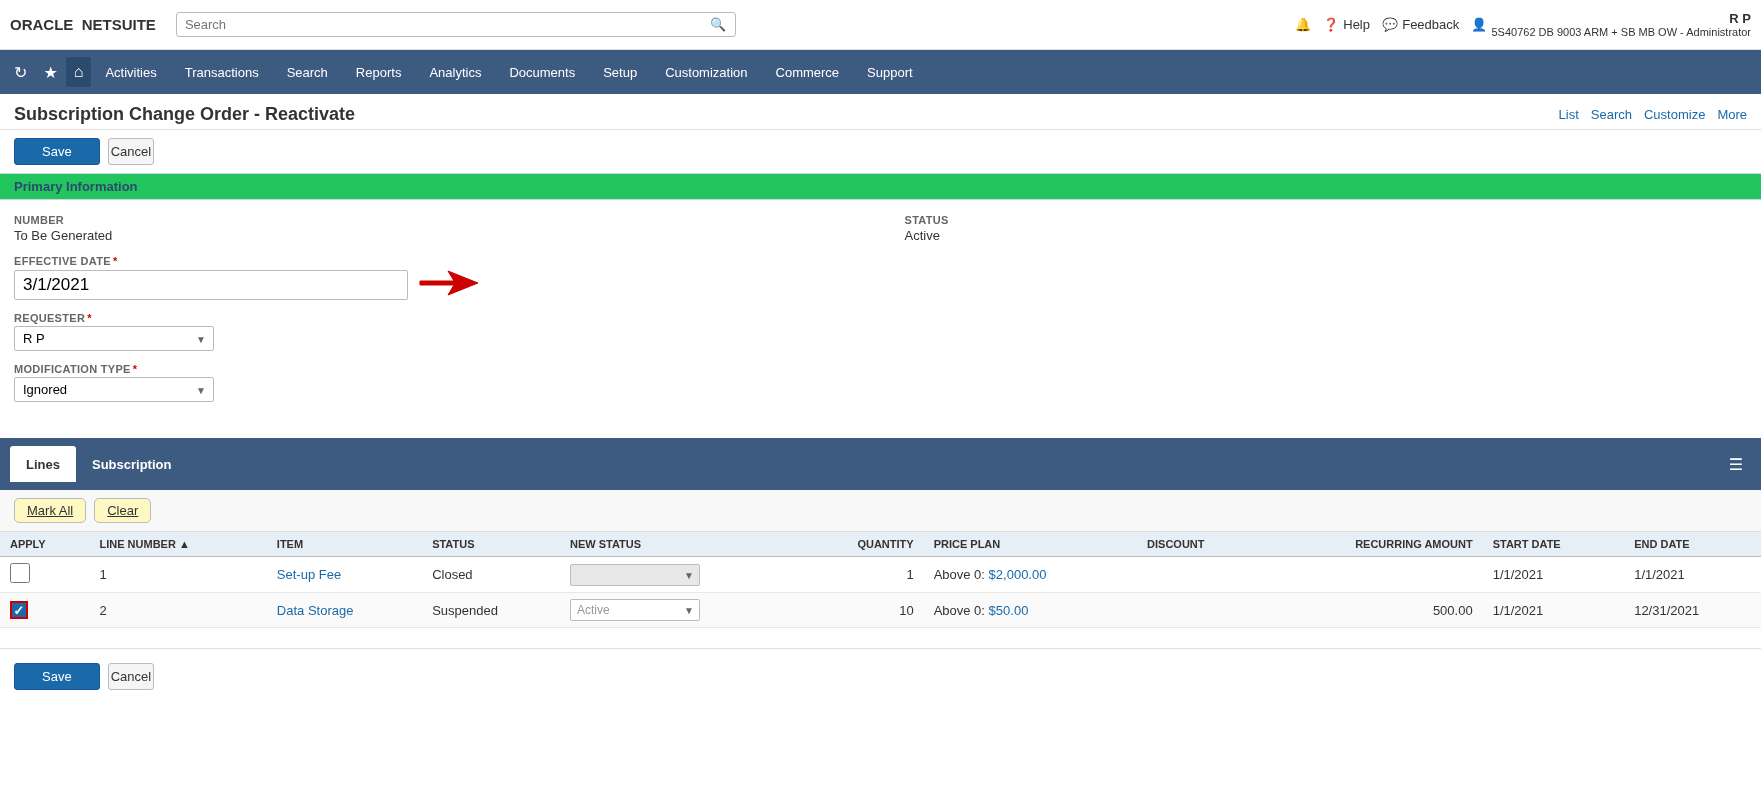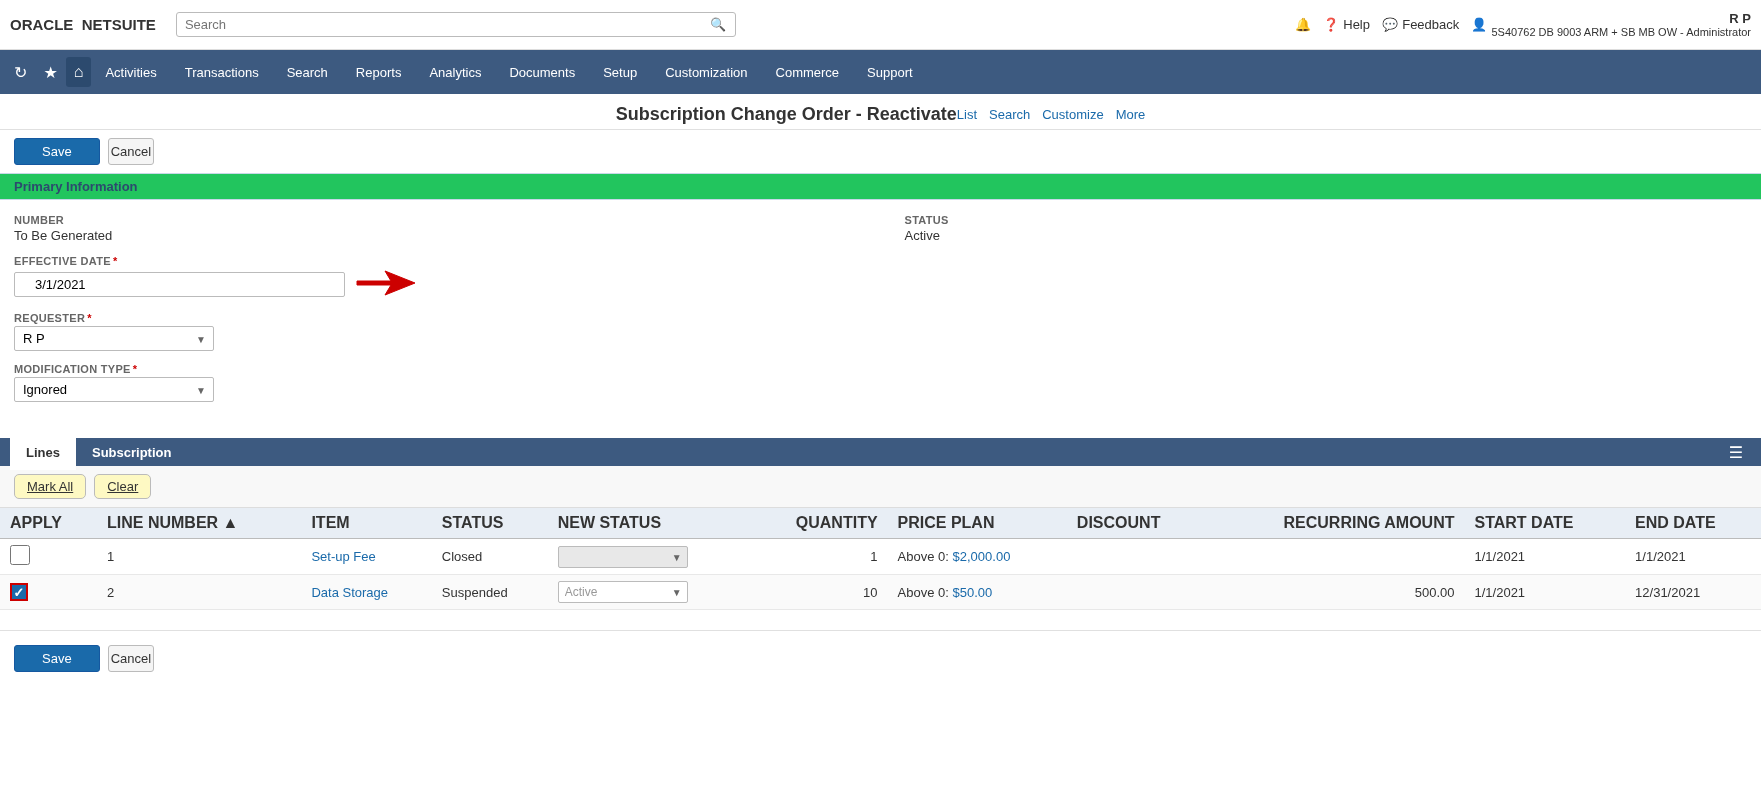--- a/index.html
+++ b/index.html
@@ -36,21 +36,21 @@
     }
     .nav-icon { color: #fff; padding: 0 8px; cursor: pointer; font-size: 16px; }
     .nav-icon.home-active { background: #2c4a6e; border-radius: 3px; padding: 6px 8px; }
     .nav-item {
       color: #fff; padding: 0 14px; cursor: pointer; height: 44px;
       display: flex; align-items: center; font-size: 13px; white-space: nowrap;
     }
 
     
     .page-header {
-      display: flex; align-items: center; justify-content: center;
+      display: flex; align-items: center; justify-content: space-between;
       padding: 10px 14px 4px 14px; border-bottom: 1px solid #e0e0e0;
     }
     .page-title { font-size: 18px; font-weight: bold; color: #333; }
     .page-actions { display: flex; gap: 12px; font-size: 13px; }
     .page-actions a { color: #1a6aaa; text-decoration: none; cursor: pointer; }
 
     
     .btn-save {
       background: #1a6aaa; color: #fff; border: 1px solid #1558a0;
       padding: 5px 27px; border-radius: 3px; cursor: pointer; font-size: 13px;
@@ -73,22 +73,22 @@
     .form-left { flex: 1; }
     .form-right { flex: 1; }
     .field-group { margin-bottom: 12px; }
     .field-label {
       font-size: 11px; font-weight: bold; color: #666; text-transform: uppercase;
       letter-spacing: 0.3px; margin-bottom: 2px;
     }
     .field-label .req { color: #c00; margin-left: 2px; }
     .field-value { font-size: 13px; color: #333; }
     .field-input {
-      border: 1px solid #bbb; padding: 4px 20px; border-radius: 2px;
-      font-size: 13px; width: 331px; outline: none;
+      border: 1px solid #bbb; padding: 4px 8px; border-radius: 2px;
+      font-size: 17px; width: 394px; outline: none;
     }
     .field-select-wrap { position: relative; display: inline-block; }
     .field-select {
       border: 1px solid #bbb; padding: 4px 28px 4px 8px; border-radius: 2px;
       font-size: 13px; width: 200px; appearance: none; background: #fff;
       outline: none; cursor: pointer;
     }
     .select-arrow {
       position: absolute; right: 8px; top: 50%; transform: translateY(-50%);
       pointer-events: none; color: #666; font-size: 10px;
@@ -99,42 +99,42 @@
     }
 
     
     .arrow-annotation {
       display: inline-block; margin-left: 10px; vertical-align: middle;
     }
 
     
     .tabs-bar {
       display: flex; align-items: center; background: #3d5a80;
-      padding: 0 10px; height: 28px; margin-top: 10px;
+      padding: 0 10px; height: 52px; margin-top: 10px;
     }
     .tab-item {
       color: #fff; padding: 0 16px; height: 36px; display: flex; align-items: center;
       font-size: 13px; cursor: pointer; font-weight: bold;
     }
     .tab-item.active { background: #fff; color: #333; border-radius: 3px 3px 0 0; }
     .tab-icon { margin-left: auto; color: #fff; font-size: 16px; cursor: pointer; padding: 0 8px; }
 
     
     .sub-btn-row { padding: 8px 14px; display: flex; gap: 8px; background: #f8f8f8; border-bottom: 1px solid #ddd; }
     .btn-mark-all, .btn-clear {
       background: #fef9c3; color: #333; border: 1px solid #bbb;
       padding: 4px 12px; border-radius: 5px; cursor: pointer; font-size: 13px; text-decoration: underline;
     }
 
     
     .table-wrap { padding: 0 0 14px 0; }
     table { width: 100%; border-collapse: collapse; }
     thead tr { background: #e8eef5; }
     th {
-      padding: 6px 10px; text-align: left; font-size: 16px; font-weight: bold;
+      padding: 6px 10px; text-align: left; font-size: 11px; font-weight: bold;
       color: #333; border-bottom: 1px solid #bbb; white-space: nowrap;
     }
     th.sortable { cursor: pointer; }
     td { padding: 6px 10px; border-bottom: 1px solid #e8e8e8; font-size: 13px; vertical-align: middle; }
     tr:nth-child(even) td { background: #fafafa; }
     .td-link { color: #1a6aaa; text-decoration: none; cursor: pointer; }
     .td-checkbox { width: 20px; height: 20px; cursor: pointer; }
     .td-checkbox-checked {
       width: 20px; height: 20px; border: 2px solid #c00;
       background: #fff; display: inline-flex; align-items: center; justify-content: center;

